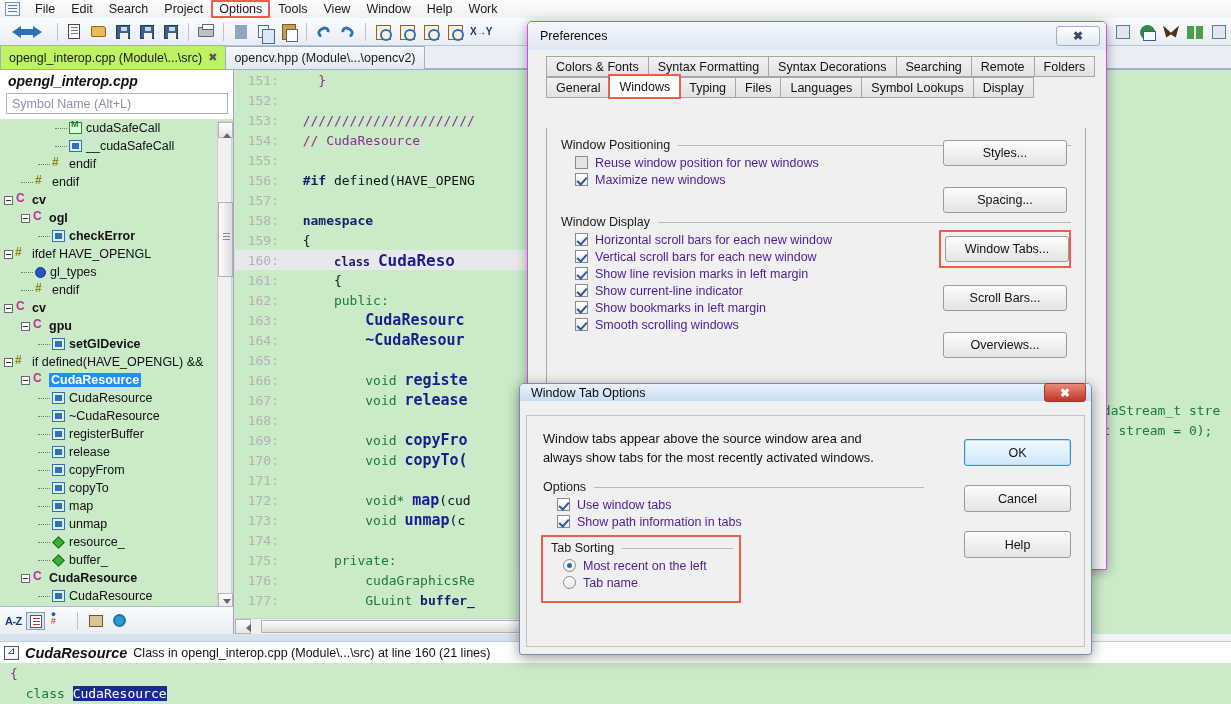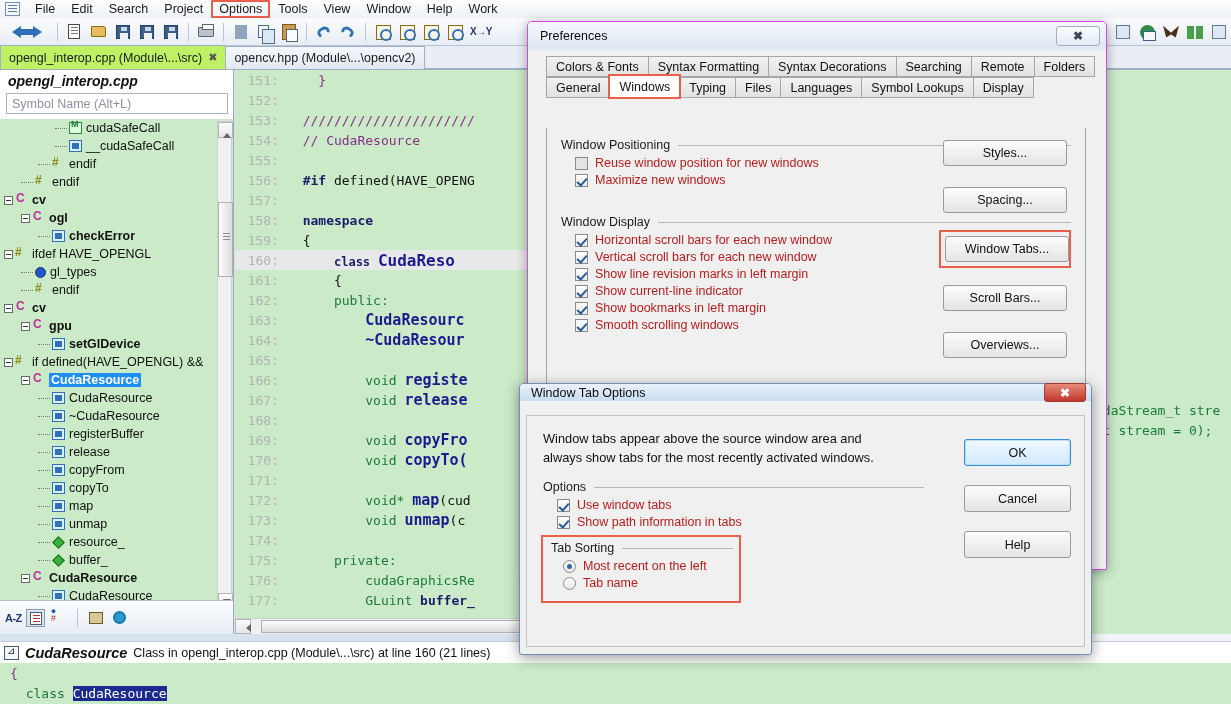--- a/index.html
+++ b/index.html
@@ -163,21 +163,21 @@
   .tsb-up::after{content:''; position:absolute; left:4px; top:6px; border:4px solid transparent; border-bottom:5px solid #666;}
   .tsb-dn::after{content:''; position:absolute; left:4px; top:5px; border:4px solid transparent; border-top:5px solid #666;}
   .tsb-thumb {
     position:absolute; left:0; top:80px; width:15px; height:75px;
     background: linear-gradient(90deg,#fdfdfd,#dcdcdc); border:1px solid #b0b0b0;
   }
   .tsb-thumb::after{content:''; position:absolute; left:4px; top:33px; width:7px; height:1px;
     background:#8a8a8a; box-shadow:0 3px 0 #8a8a8a, 0 -3px 0 #8a8a8a;}
 
   .lp-bottombar {
-    position: absolute; left: 0; bottom: 0; width: 233px; height: 34px;
+    position: absolute; left: 0; bottom: 0; width: 233px; height: 28px;
     background: linear-gradient(#fafcfe,#e8edf4); border-top:1px solid #b0bccb;
     display:flex; align-items:center; gap:4px; padding-left:5px;
   }
   .az { font-size: 11px; font-weight: bold; color:#1b3a6b; letter-spacing:-0.5px;}
   .bbtn { width:19px; height:18px; position:relative; }
   .bbtn.pressed { border:1px solid #8a9aae; background:#dbe6f2;}
   .bbtn .listico{position:absolute; left:3px; top:2px; width:12px; height:13px; background:#fff; border:1px solid #4a5a6a;}
   .bbtn .listico::after{content:''; position:absolute; left:2px; top:2px; width:7px; height:1px; background:#c03030;
     box-shadow:0 3px 0 #c03030, 0 6px 0 #c03030;}
   .bbtn .symico{position:absolute; left:2px; top:2px; width:14px; height:13px;}
@@ -273,21 +273,21 @@
   .ptab.redbox { outline: 2px solid #e8604c; outline-offset:-1px; z-index:4;}
   .prefs-page {
     position:absolute; left:18px; top:78px; width: 540px; bottom: 4px;
     background:#f0f0f0; border:1px solid #a6a6a6; border-top:none;
   }
   .group-head {
     display:flex; align-items:center; gap:8px; margin: 10px 14px 4px 14px;
     font-size:12.5px; color:#1a1a1a;
   }
   .group-head .rule { flex:1; height:1px; background:#b8b8b8; }
-  .chkrow { display:flex; align-items:center; gap:7px; margin: 3px 0 3px 28px; font-size:12.5px; color:#b91c1c; }
+  .chkrow { display:flex; align-items:flex-start; gap:7px; margin: 3px 0 3px 28px; font-size:12.5px; color:#4c1d95; }
   .cbox {
     width:13px; height:13px; border:1px solid #8a8a8a; background:linear-gradient(#fefefe,#eaeaea);
     position:relative; flex:none;
   }
   .cbox.on::after {
     content:''; position:absolute; left:3px; top:1px; width:4px; height:8px;
     border:solid #2a5a9a; border-width:0 2px 2px 0; transform:rotate(42deg);
   }
   .cbox.dim { background:#e4e4e4; }
   .radio { width:13px; height:13px; border-radius:50%; border:1px solid #8a8a8a;

